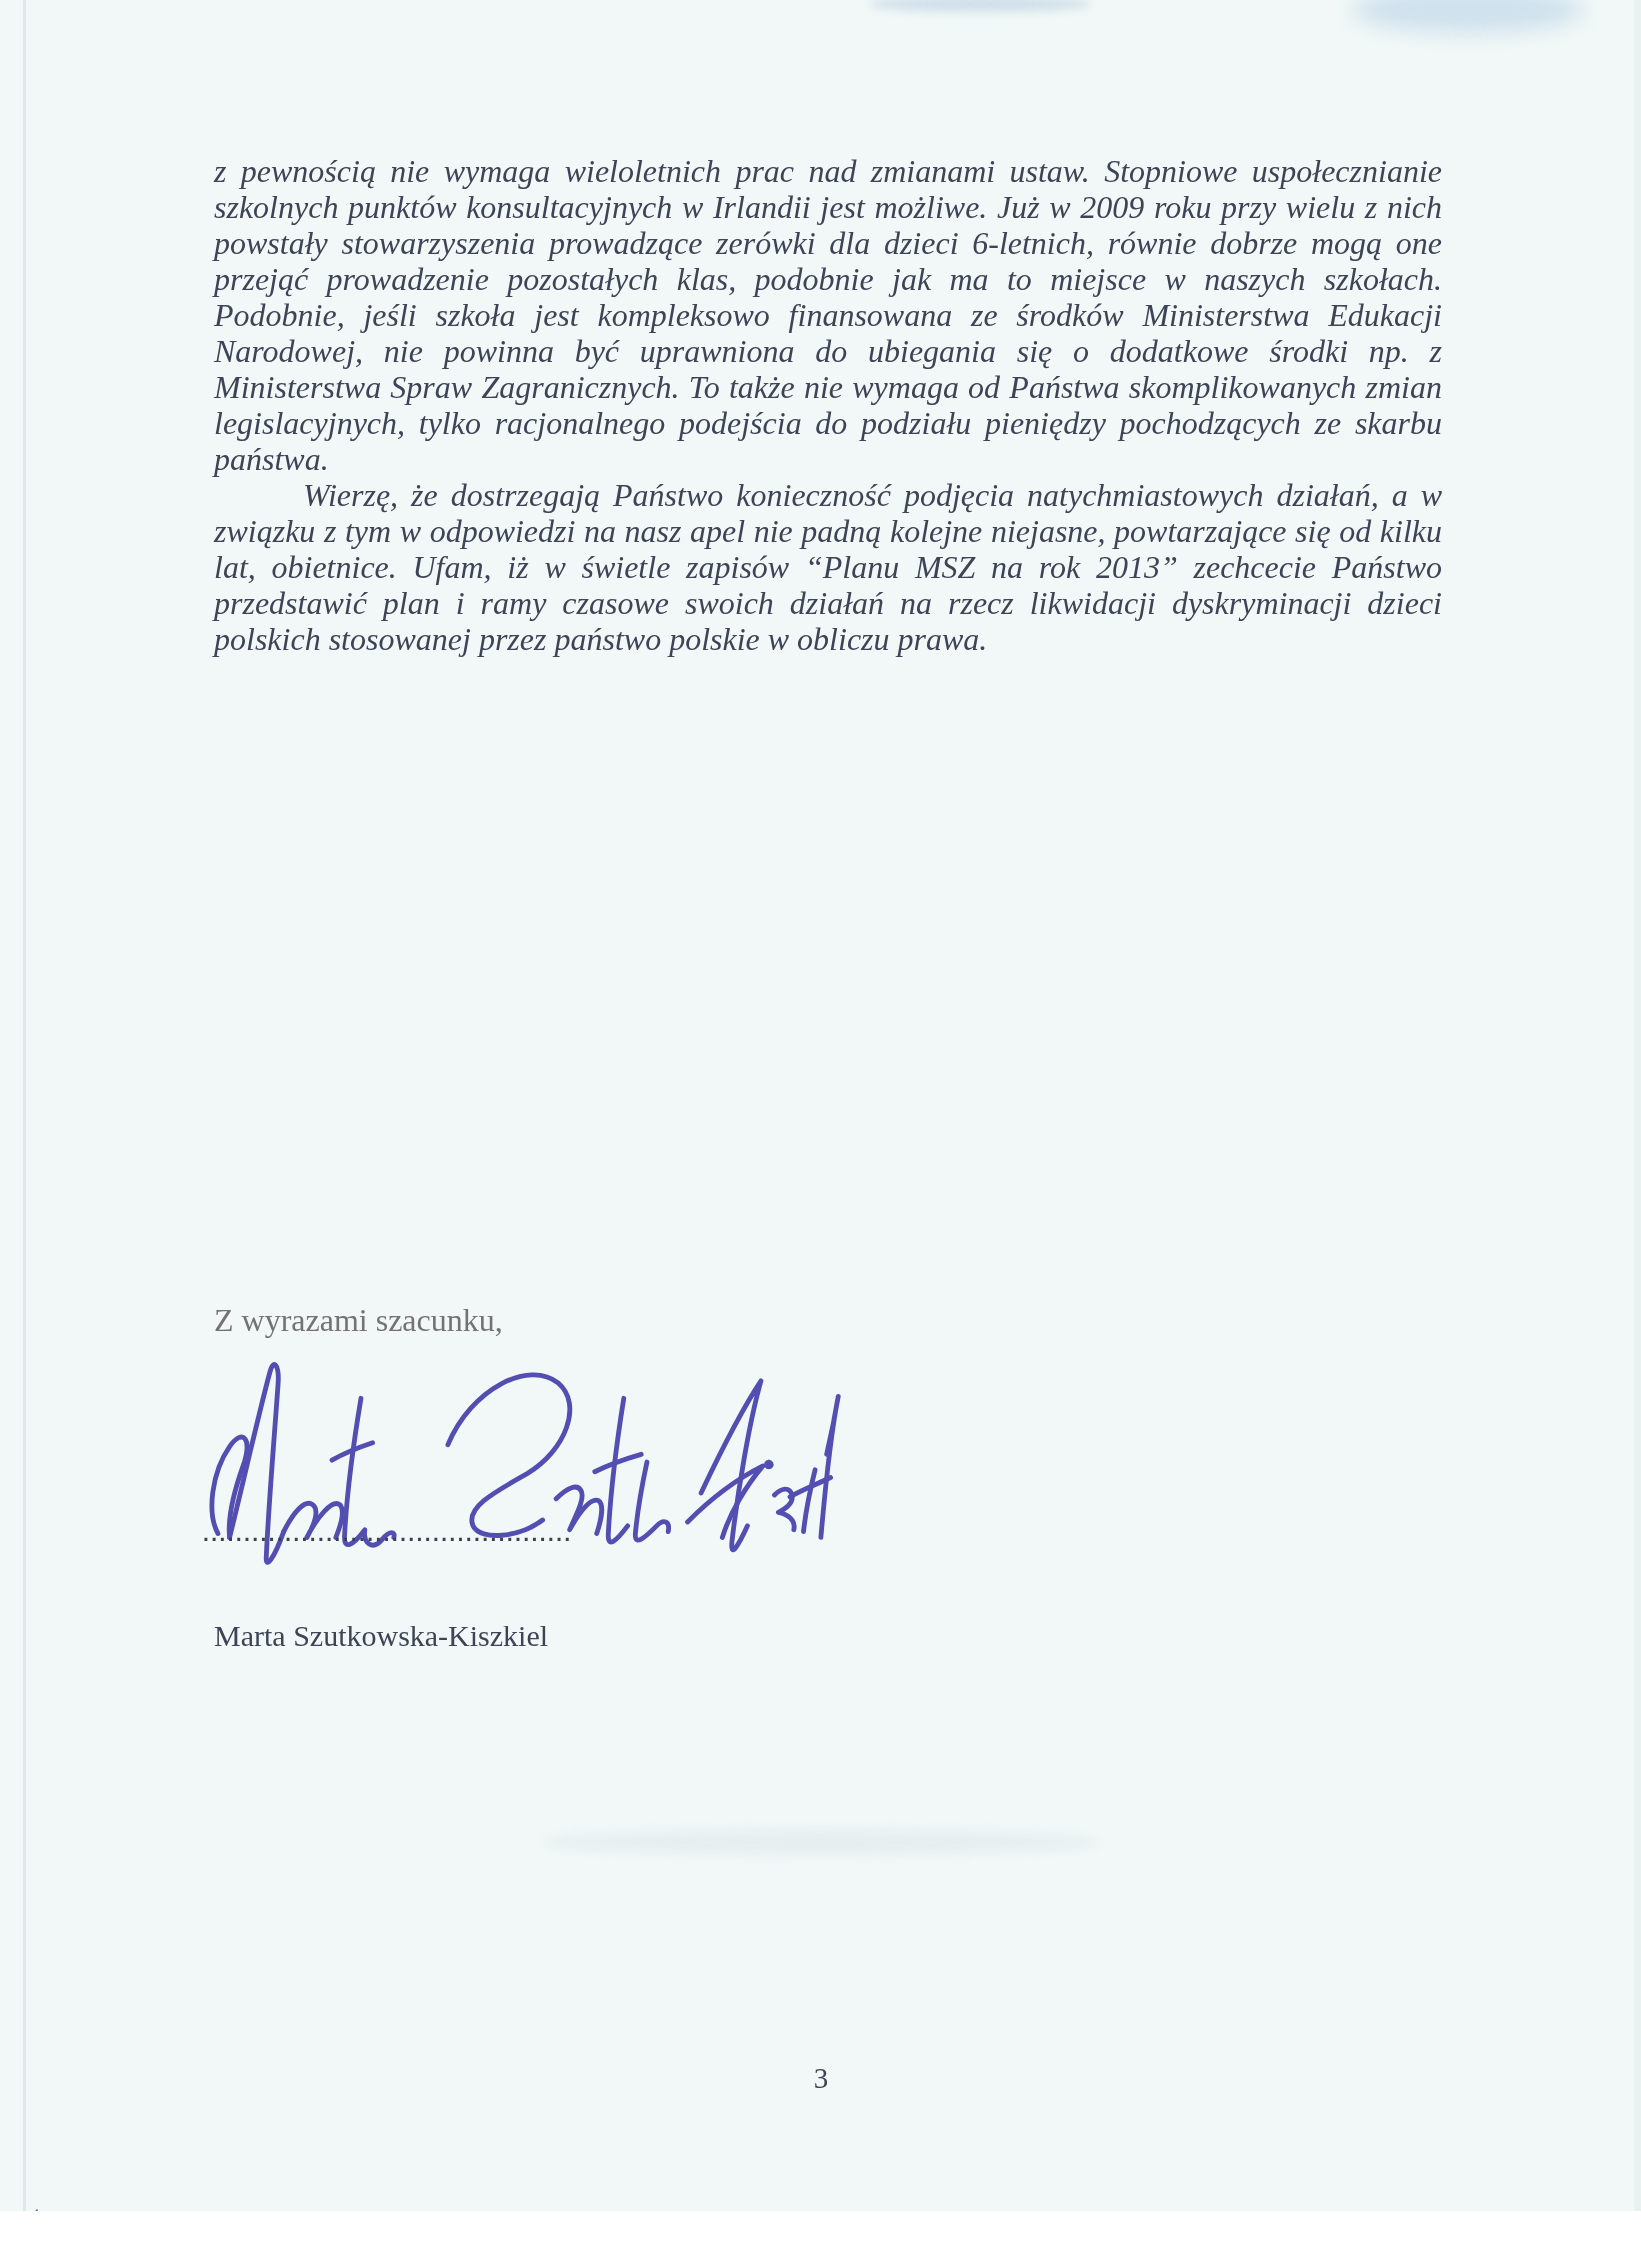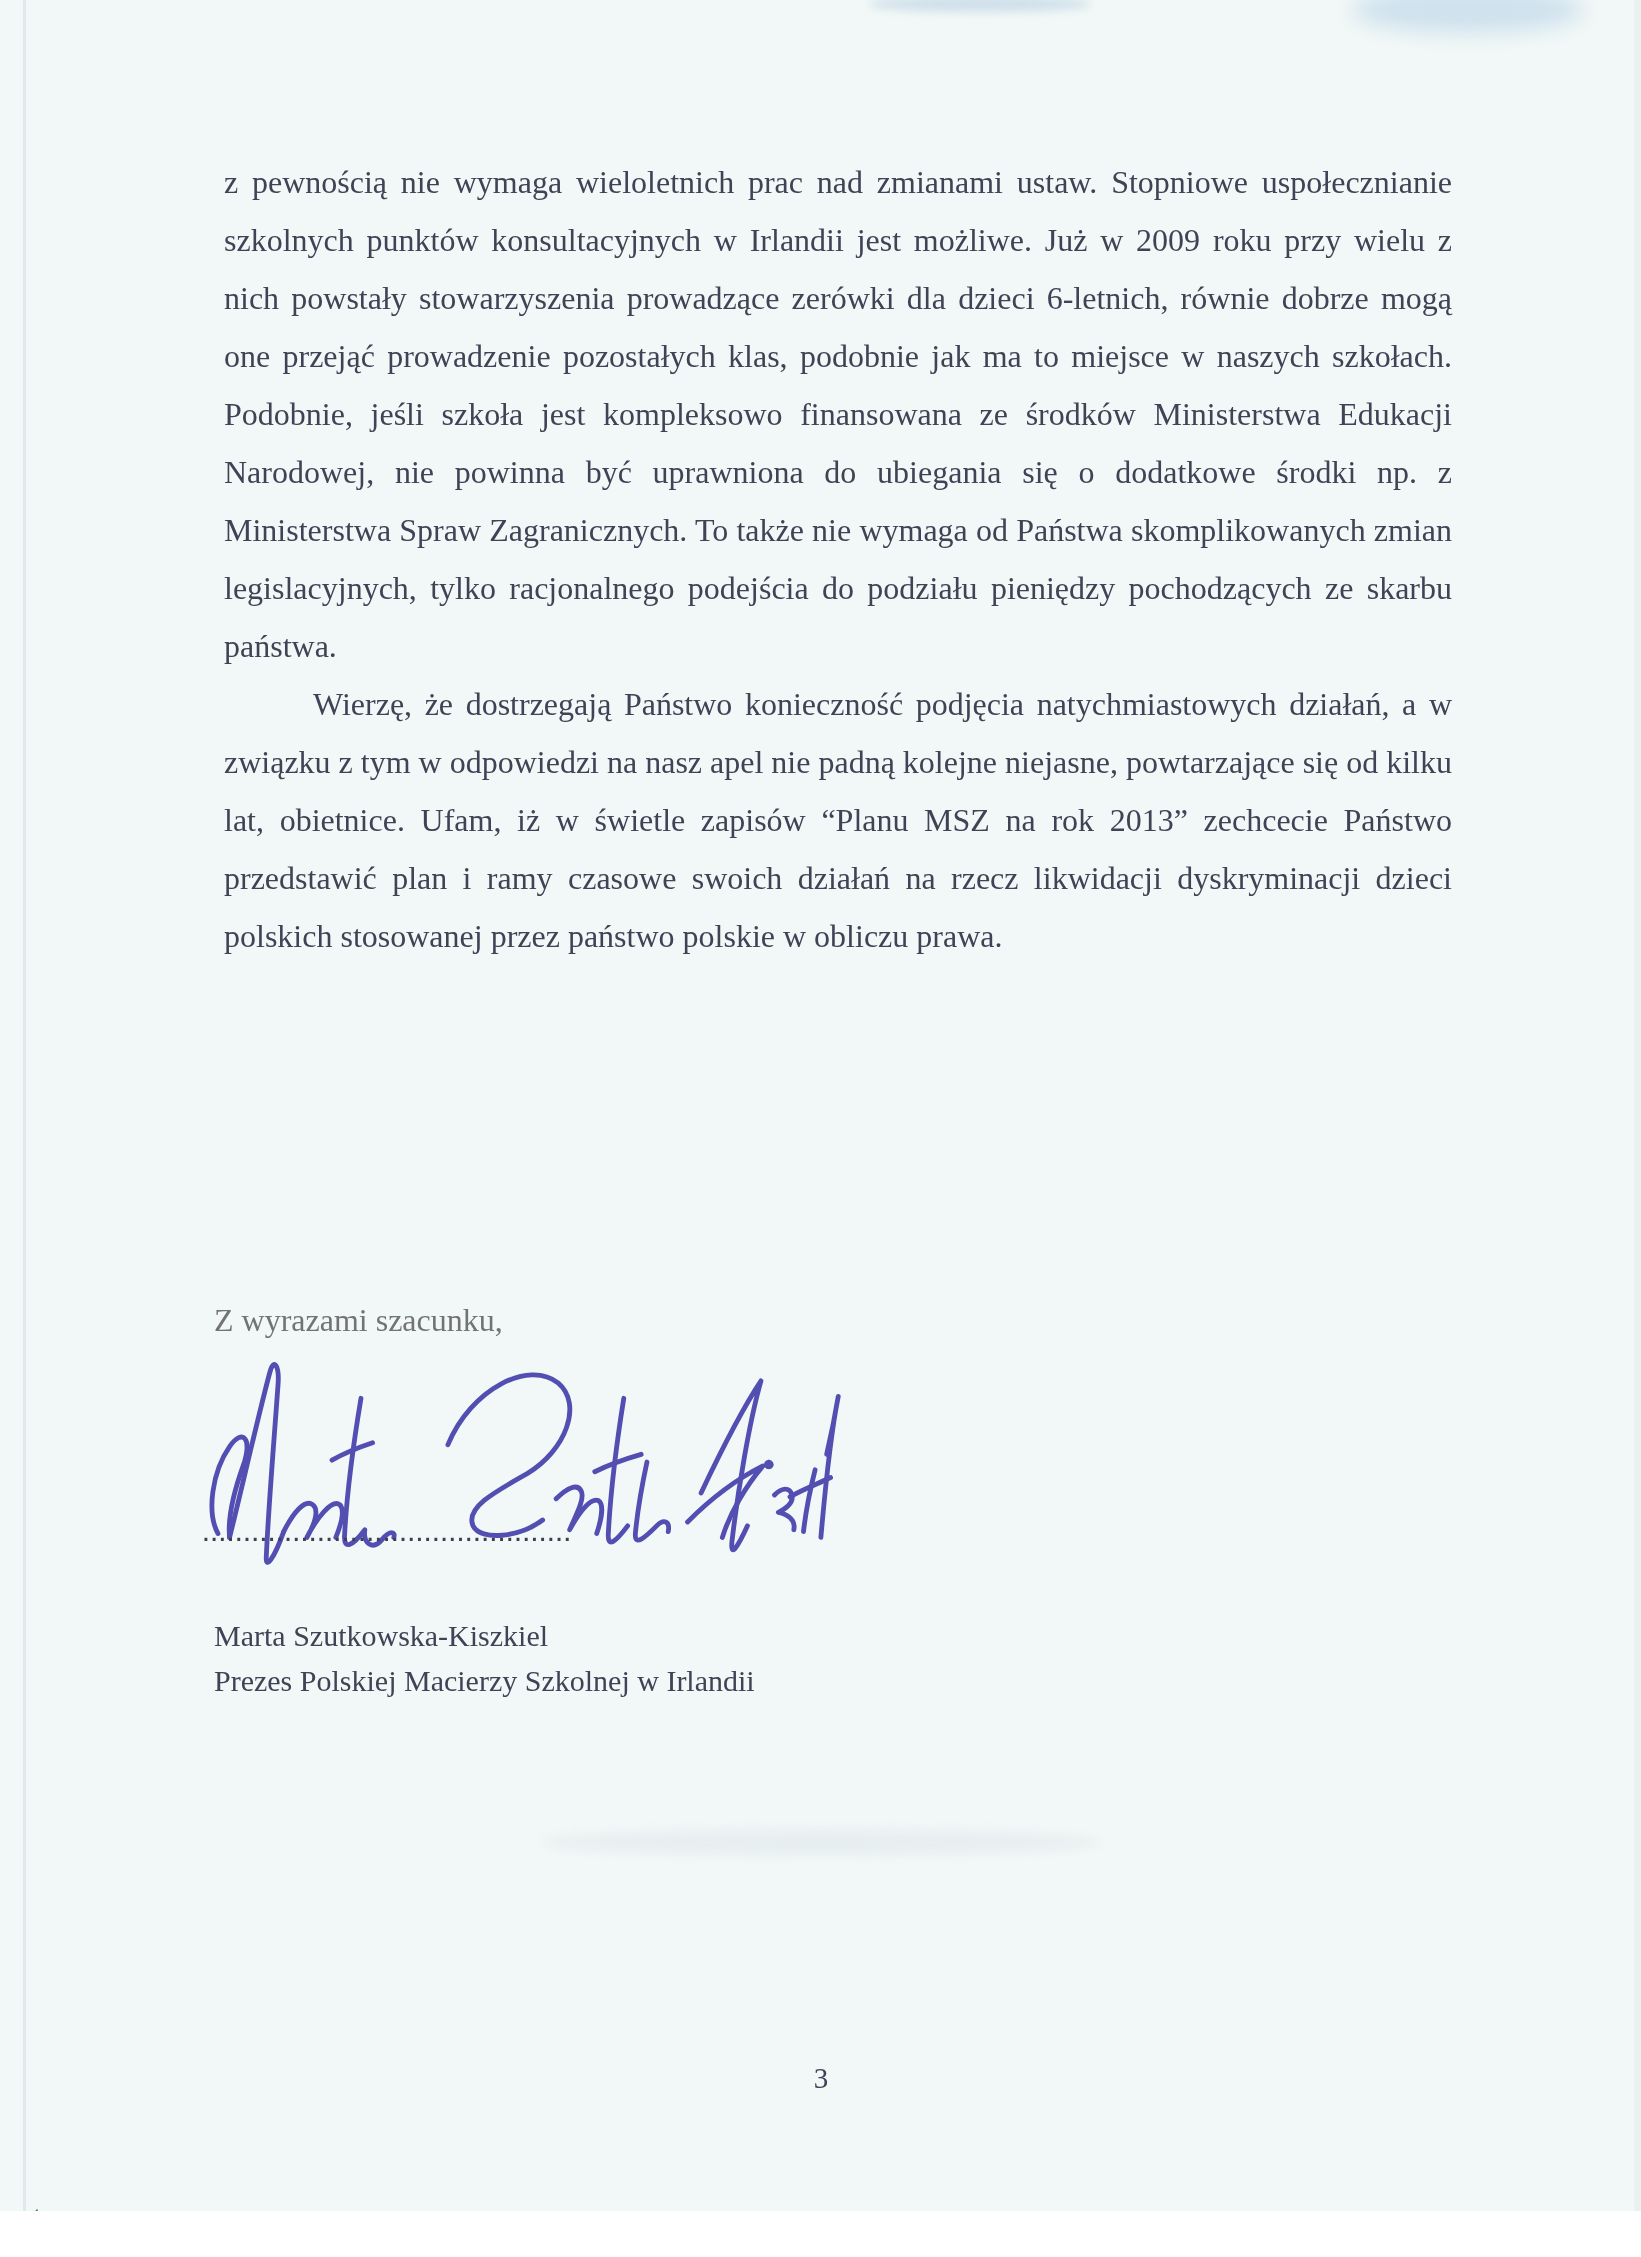--- a/index.html
+++ b/index.html
@@ -39,23 +39,24 @@
     position:absolute;left:13.5px;top:2194px;
     font-size:33px;color:#596173;transform:rotate(-18deg);
     font-family:"DejaVu Sans", sans-serif;
   }
   .bottom-white{
     position:absolute;left:0;top:2211px;width:1641px;height:46px;background:#ffffff;
   }
 
   
   .body-text{
-    position:absolute;left:224px;top:153px;width:1228px;
-    font-size:32px;line-height:58px;color:#3e4456;
+    position:absolute;left:214px;top:153px;width:1228px;
+    font-size:32px;line-height:36px;color:#3e4456;
     text-align:justify;
+    font-style:italic;
   }
   .body-text p{margin:0;padding:0;}
   .body-text p.indented{text-indent:89px;}
 
   .closing-line{
     position:absolute;left:214px;top:1302px;
     font-size:32px;color:#737373;
   }
 
   .signature-wrap{
@@ -118,21 +119,20 @@
         <path d="M648,126 C642,150 638,172 636,190"></path>
         <path d="M622,154 C636,146 652,140 664,134"></path>
         <path d="M660,110 C666,84 670,62 672,50 C664,90 658,150 654,196"></path>
       </g>
       <line x1="16" y1="198" x2="394" y2="198" stroke-width="3.5" stroke-dasharray="3 5.5" stroke="#3c4150"></line>
     </svg>
   </div>
 
   <div class="signatory">
     <div>Marta Szutkowska-Kiszkiel</div>
-    <div>Prezes Polskiej Macierzy Szkolnej w Irlandii</div>
   </div>
 
   <div class="page-number">3</div>
 
   <div class="pen-mark-bottom-left">~</div>
   <div class="bottom-white"></div>
 
 </div>
 
 

